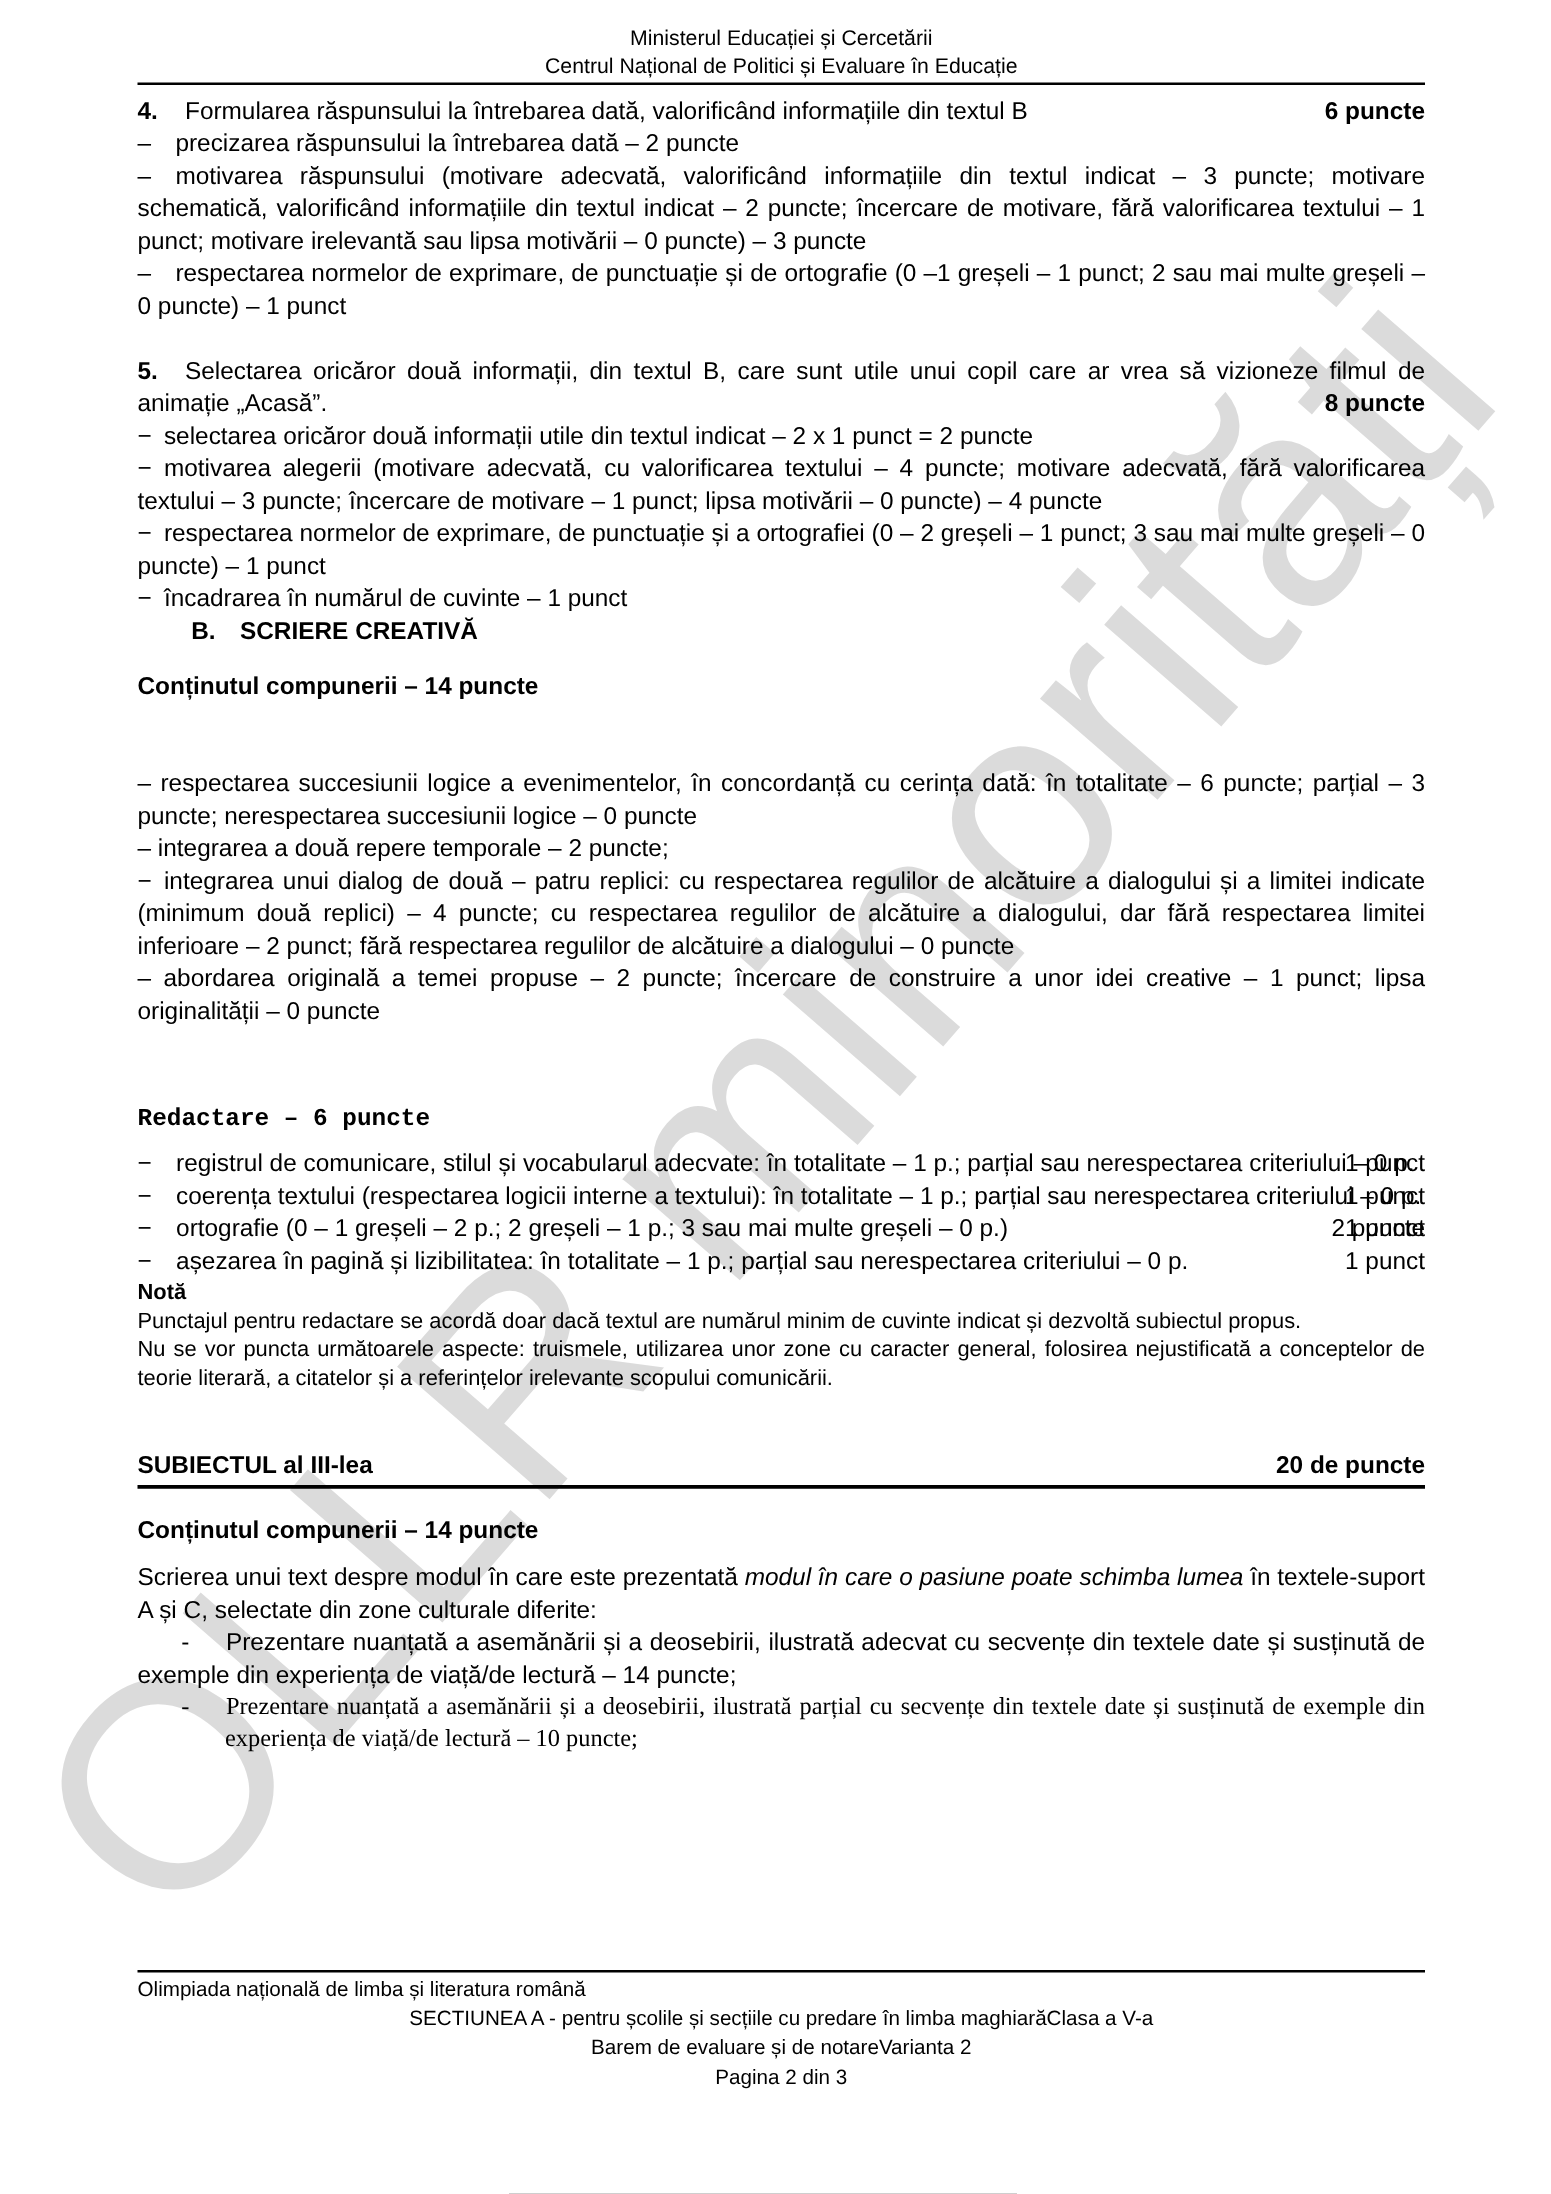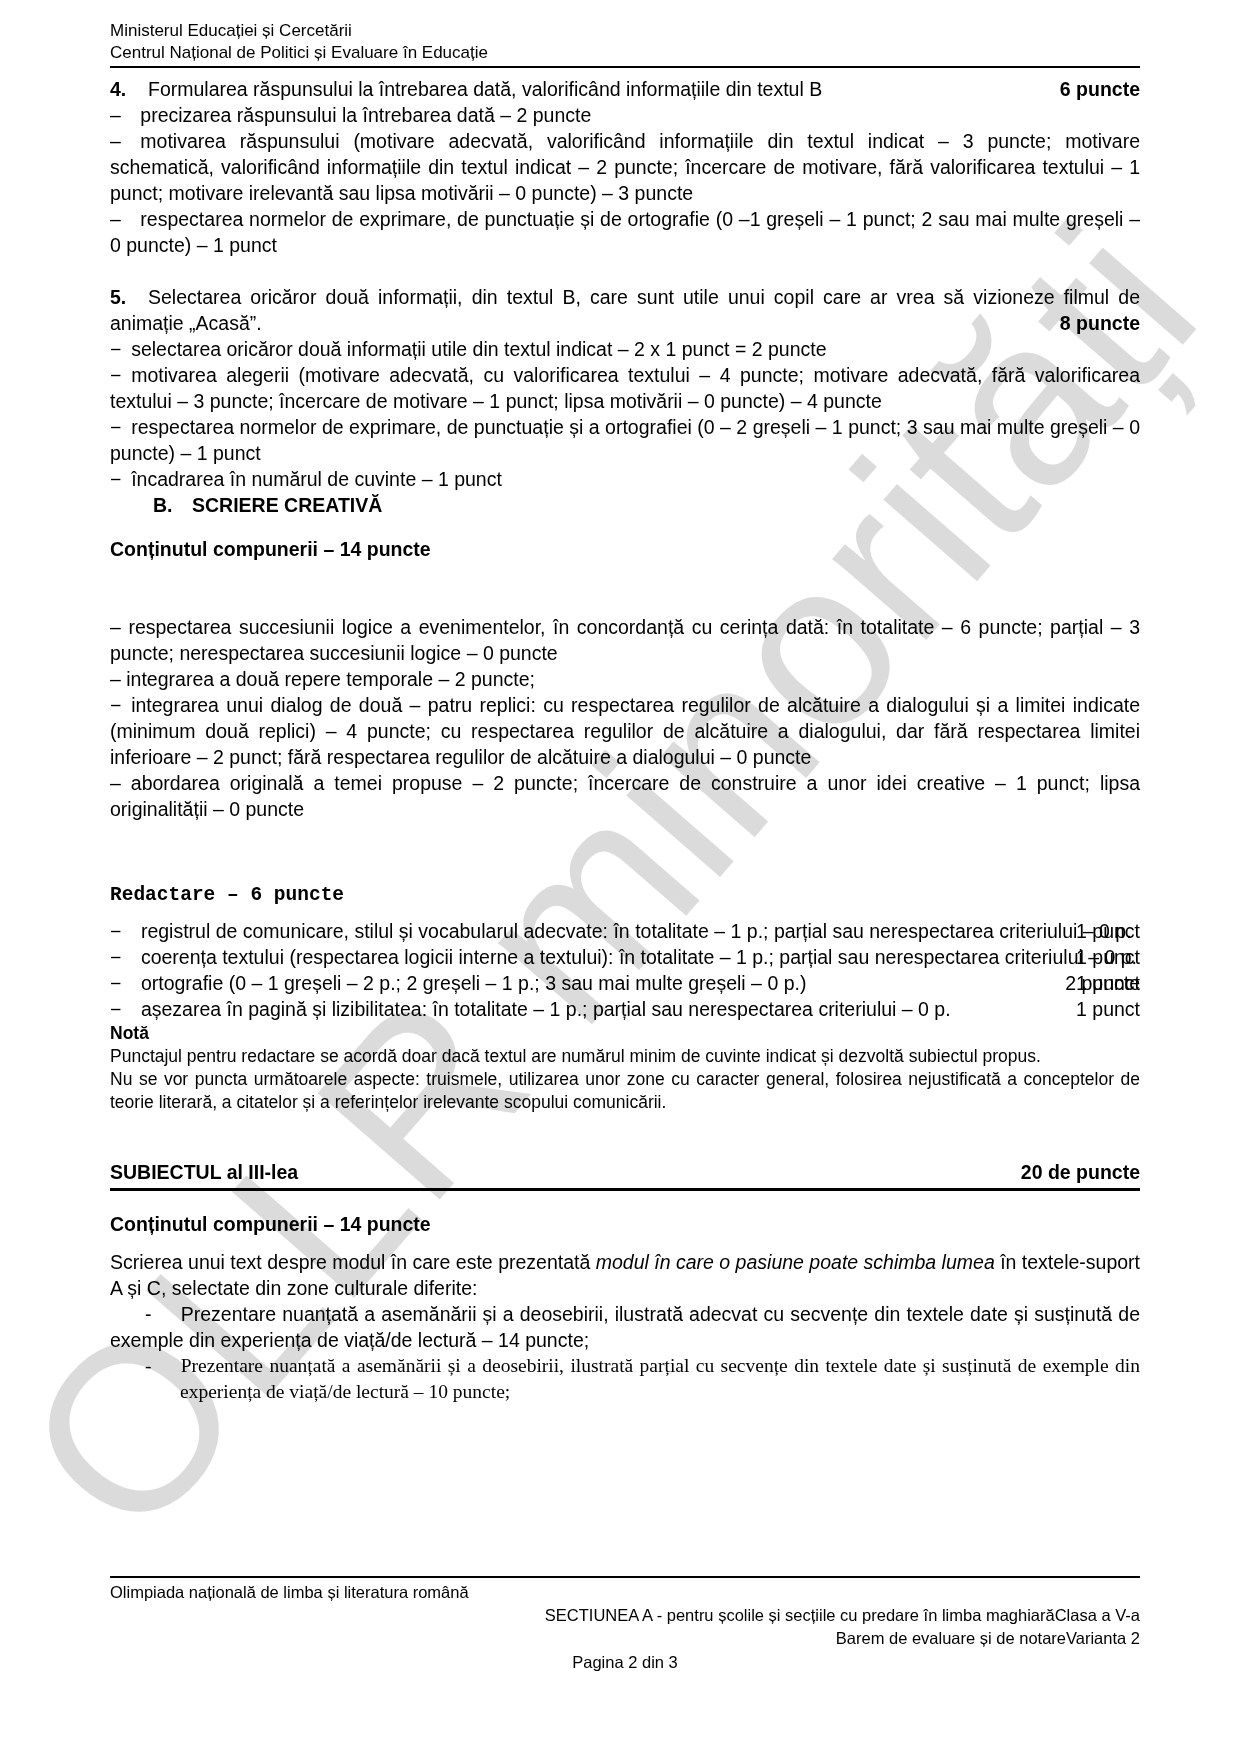--- a/index.html
+++ b/index.html
@@ -27,21 +27,21 @@
     z-index: 0;
     pointer-events: none;
   }
   .content {
     position: absolute;
     left: 110px;
     right: 101px;
     top: 20px;
     z-index: 1;
   }
-  .doc-header { text-align: left; font-size: 17px; line-height: 22px; }
+  .doc-header { text-align: center; font-size: 17px; line-height: 22px; }
   .header-rule { border-bottom: 2px solid #000; margin-top: 2px; }
 
   .item-head { position: relative; text-align: justify; margin-top: 8px; }
   .num { display: inline-block; width: 38px; font-weight: bold; text-indent: 0; }
   .head-pts { position: absolute; right: 0; bottom: 0; font-weight: bold; }
   .jtext { text-align: justify; }
   .bullet { text-align: justify; }
 
   .mt-line { margin-top: 26px; }
   .section-b { padding-left: 43px; font-weight: bold; }
@@ -72,21 +72,21 @@
   .sub-b { text-align: justify; padding-left: 70px; text-indent: -35px; font-family: Liberation Serif, serif; }
 
   .page-footer {
     position: absolute;
     left: 110px; right: 101px; top: 1576px;
     z-index: 1;
     font-size: 16.5px;
     line-height: 23px;
   }
   .footer-rule { border-top: 2px solid #000; margin-bottom: 3px; }
-  .f-row { display: flex; justify-content: flex-end; }
+  .f-row { display: flex; justify-content: center; }
   .f-center { text-align: center; margin-top: 1px; }
 </style>
 </head>
 <body>
 
 <div class="page">
 
   <div class="watermark">OLLR minorități</div>
 
   <div class="content">

